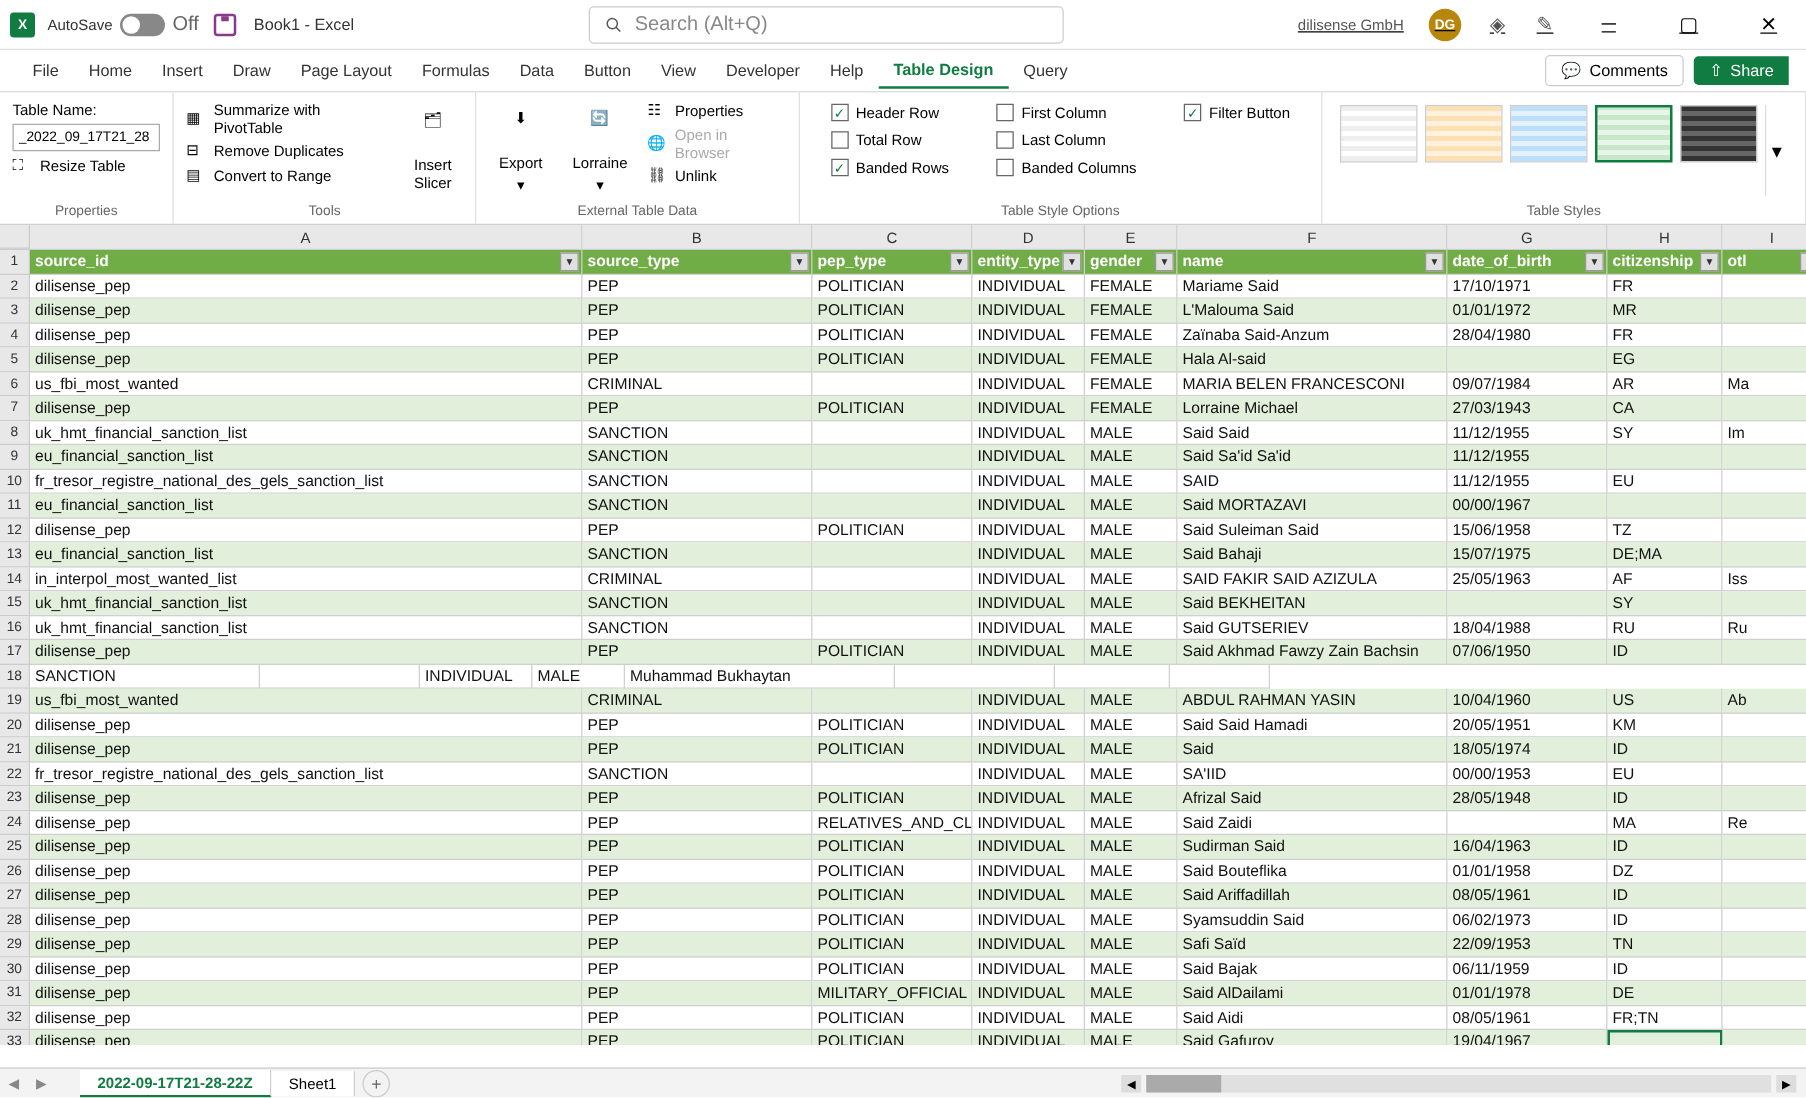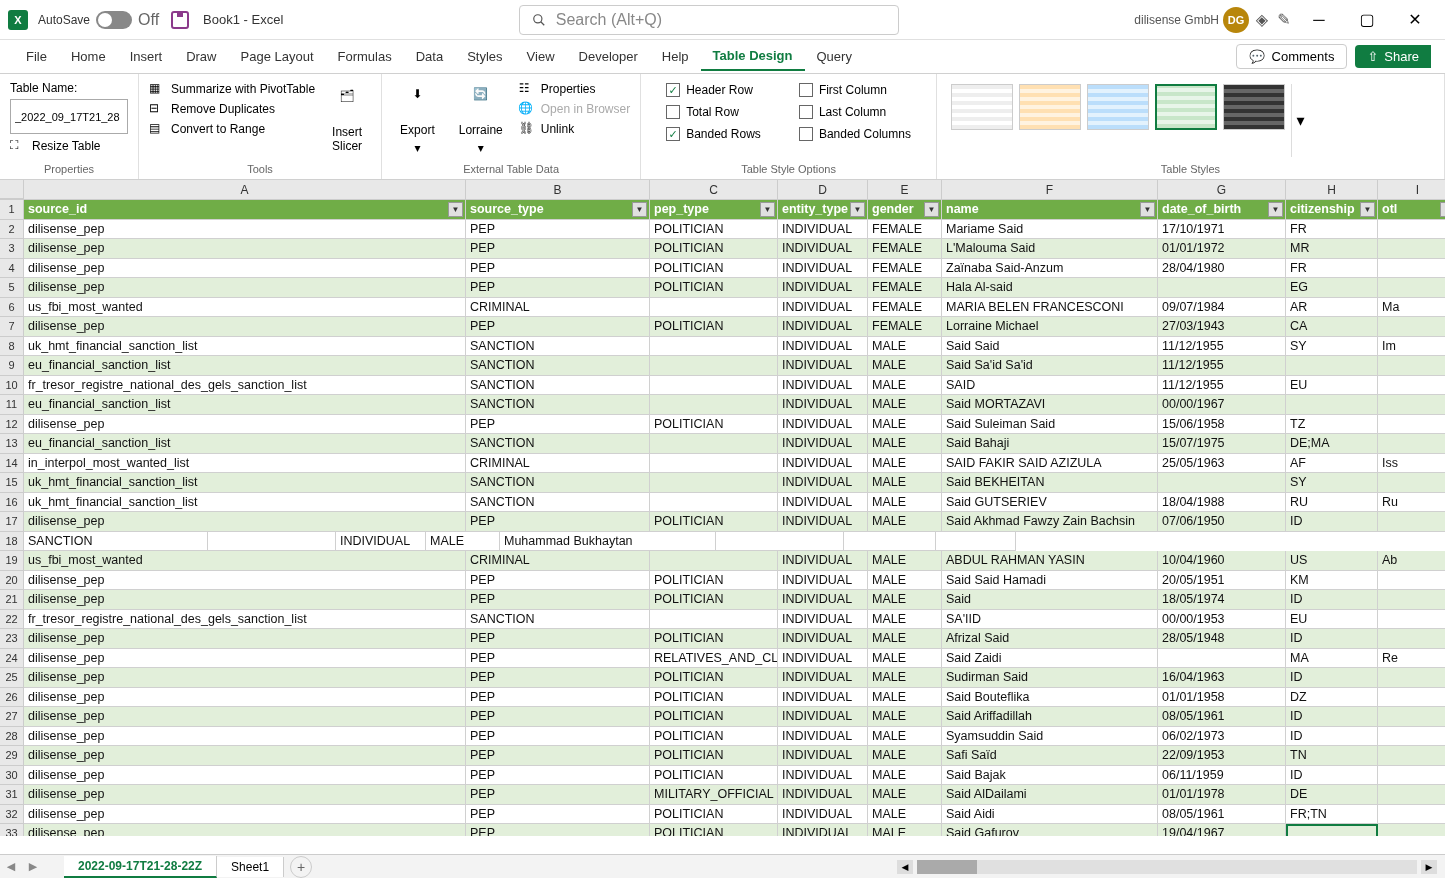--- a/index.html
+++ b/index.html
@@ -10,42 +10,42 @@
 .excel-icon { width: 20px; height: 20px; background: #107C41; border-radius: 3px; display: flex; align-items: center; justify-content: center; color: #fff; font-size: 11px; font-weight: bold; margin-right: 10px; }
 .autosave { display: flex; align-items: center; font-size: 12px; color: #333; }
 .toggle { width: 36px; height: 18px; background: #888; border-radius: 9px; margin: 0 6px; position: relative; }
 .toggle::after { content: ''; width: 14px; height: 14px; background: #fff; border-radius: 50%; position: absolute; top: 2px; left: 2px; }
 .toggle-label { font-size: 16px; color: #666; margin-right: 12px; }
 .save-icon { width: 18px; height: 18px; border: 2px solid #8B3A8B; border-radius: 3px; margin-right: 14px; position: relative; }
 .save-icon::after { content: ''; width: 6px; height: 4px; background: #8B3A8B; position: absolute; top: 0; left: 4px; }
 .book-name { font-size: 13px; color: #333; }
 .search-box { margin: 0 auto; width: 380px; height: 30px; border: 1px solid #ccc; border-radius: 4px; display: flex; align-items: center; padding: 0 12px; color: #888; font-size: 16px; }
 .search-icon-svg { width: 14px; height: 14px; margin-right: 10px; stroke: #555; fill: none; stroke-width: 2; }
-.user-info { display: flex; align-items: center; gap: 4px; }
+.user-info { display: flex; align-items: center; gap: 20px; text-decoration: underline; }
 .user-name { font-size: 12px; color: #555; }
 .avatar { width: 26px; height: 26px; border-radius: 50%; background: #B8860B; color: #fff; display: flex; align-items: center; justify-content: center; font-size: 11px; font-weight: bold; }
 .title-icon { width: 18px; height: 18px; display: flex; align-items: center; justify-content: center; color: #555; }
 .win-btn { width: 44px; height: 40px; display: flex; align-items: center; justify-content: center; }
 
 
 .ribbon-tabs { height: 34px; display: flex; align-items: center; padding: 0 14px; border-bottom: 1px solid #d0d0d0; }
 .tab { padding: 6px 12px; font-size: 13px; color: #333; cursor: pointer; }
 .tab.active { color: #107C41; border-bottom: 2px solid #107C41; font-weight: 600; }
 .ribbon-spacer { flex: 1; }
 .comments-btn { display: flex; align-items: center; gap: 6px; padding: 4px 12px; border: 1px solid #ccc; border-radius: 4px; font-size: 13px; background: #fff; }
 .share-btn { display: flex; align-items: center; gap: 6px; padding: 4px 12px; background: #107C41; color: #fff; border-radius: 4px 0 0 4px; font-size: 13px; margin-left: 8px; }
 
 
 .ribbon { height: 106px; display: flex; border-bottom: 1px solid #d0d0d0; background: #fff; }
 .ribbon-group { border-right: 1px solid #e0e0e0; padding: 6px 10px 2px; display: flex; flex-direction: column; }
 .group-body { flex: 1; display: flex; gap: 8px; }
 .group-label { text-align: center; font-size: 11px; color: #666; padding: 2px 0; }
 .prop-col { display: flex; flex-direction: column; gap: 2px; font-size: 12px; }
 .prop-row { display: flex; align-items: center; gap: 6px; padding: 1px 0; }
-.table-name-input { width: 118px; height: 35px; border: 1px solid #aaa; font-size: 11px; padding: 0 4px; }
+.table-name-input { width: 118px; height: 22px; border: 1px solid #aaa; font-size: 11px; padding: 0 4px; }
 .small-icon { width: 16px; height: 16px; display: inline-block; }
 .big-btn { display: flex; flex-direction: column; align-items: center; justify-content: center; padding: 4px 8px; font-size: 12px; text-align: center; gap: 4px; }
 .big-btn-icon { width: 32px; height: 32px; }
 .chk { width: 14px; height: 14px; border: 1px solid #666; display: inline-flex; align-items: center; justify-content: center; font-size: 11px; color: #107C41; }
 .chk.checked::after { content: '✓'; }
 .opt-row { display: flex; align-items: center; gap: 6px; font-size: 12px; padding: 3px 15px; white-space: nowrap; }
 .styles-gallery { display: flex; gap: 6px; padding: 4px; }
 .style-swatch { width: 62px; height: 46px; border: 1px solid #ccc; background: repeating-linear-gradient(0deg, #eee 0, #eee 4px, #fff 4px, #fff 8px); }
 .style-swatch.sel { border: 2px solid #107C41; background: repeating-linear-gradient(0deg, #c8e6c9 0, #c8e6c9 4px, #e8f5e9 4px, #e8f5e9 8px); }
 .style-swatch.orange { background: repeating-linear-gradient(0deg, #ffe0b2 0, #ffe0b2 4px, #fff3e0 4px, #fff3e0 8px); }
@@ -114,21 +114,21 @@
 </div>
 
 <div class="ribbon-tabs" id="ribbon-tabs">
   <div class="tab">File</div>
     <div class="tab">Home</div>
     <div class="tab">Insert</div>
     <div class="tab">Draw</div>
     <div class="tab">Page Layout</div>
     <div class="tab">Formulas</div>
     <div class="tab">Data</div>
-    <div class="tab">Styles</div>
+    <div class="tab">Button</div>
     <div class="tab">View</div>
     <div class="tab">Developer</div>
     <div class="tab">Help</div>
     <div class="tab active">Table Design</div>
     <div class="tab">Query</div>
     <div class="ribbon-spacer"></div>
   <div class="comments-btn">
     <span>💬</span>
     <span>Comments</span>
   </div>
@@ -233,20 +233,26 @@
             <span class="chk"></span>
             <span>First Column</span>
           </div>
         <div class="opt-row">
             <span class="chk"></span>
             <span>Last Column</span>
           </div>
         <div class="opt-row">
             <span class="chk"></span>
             <span>Banded Columns</span>
+          </div>
+      </div>
+      <div class="prop-col">
+        <div class="opt-row">
+            <span class="chk checked"></span>
+            <span>Filter Button</span>
           </div>
       </div>
     </div>
     <div class="group-label">Table Style Options</div>
   </div>
 
   <div class="ribbon-group" style="flex:1">
     <div class="group-body">
       <div class="styles-gallery">
         <div class="style-swatch"></div>

